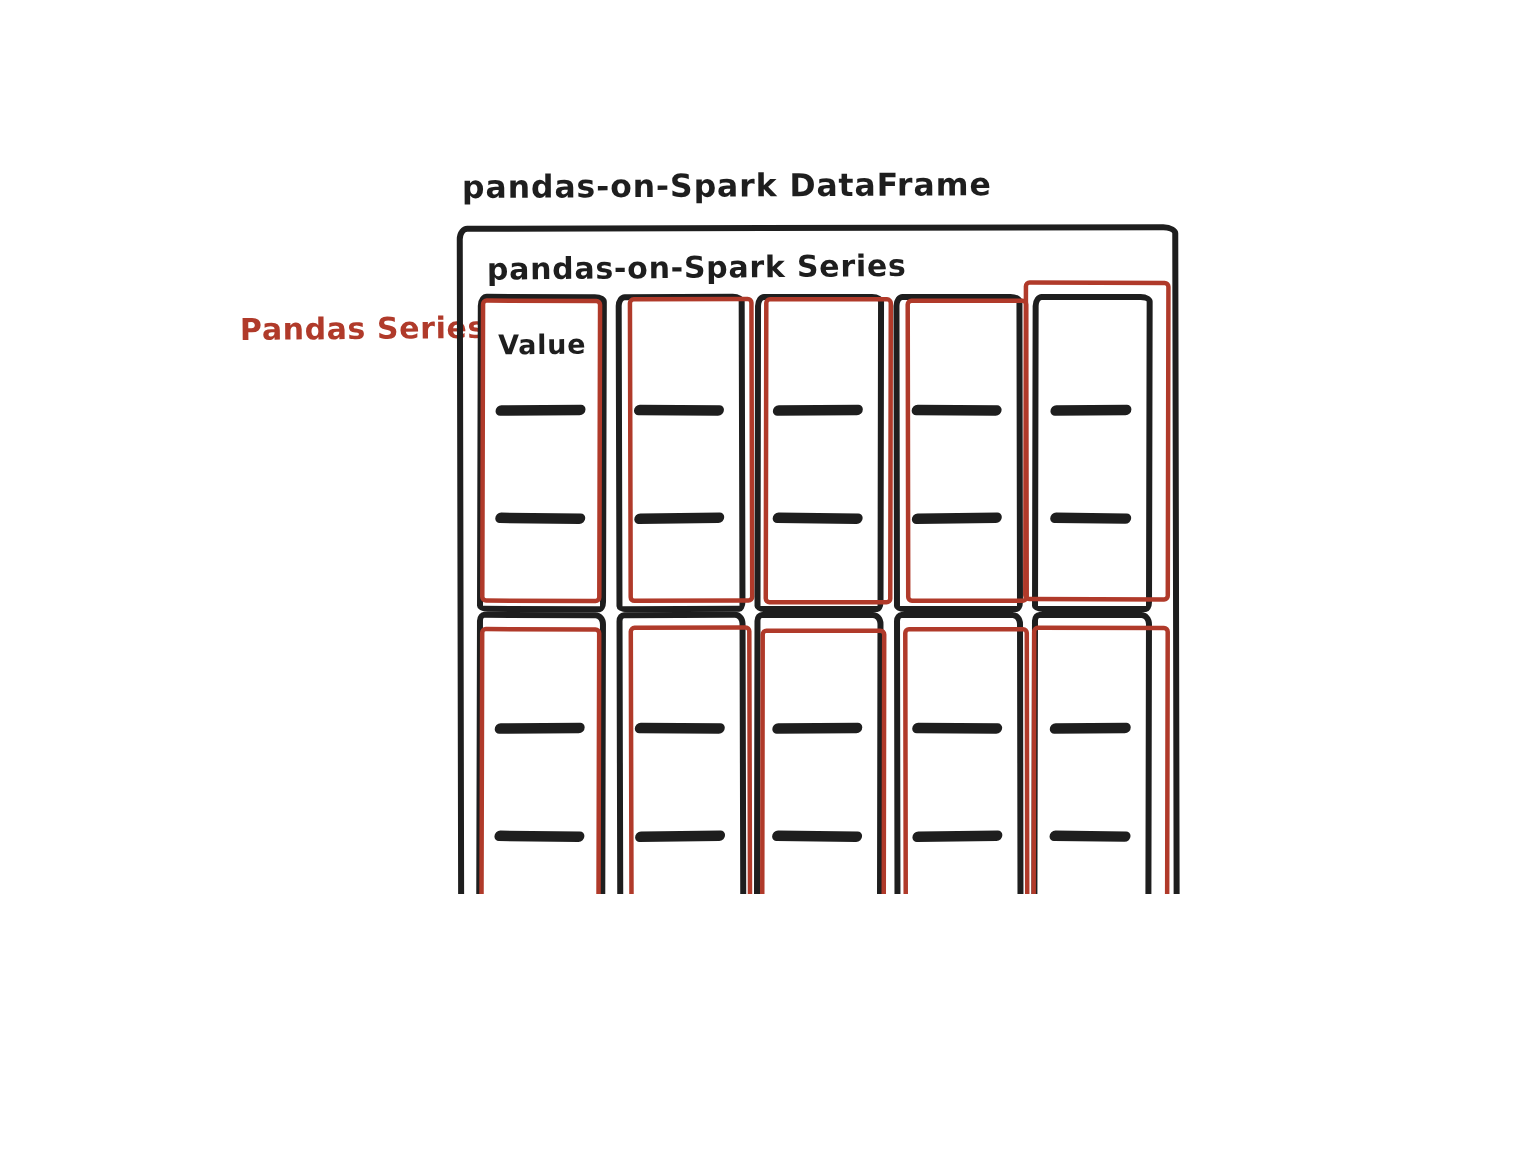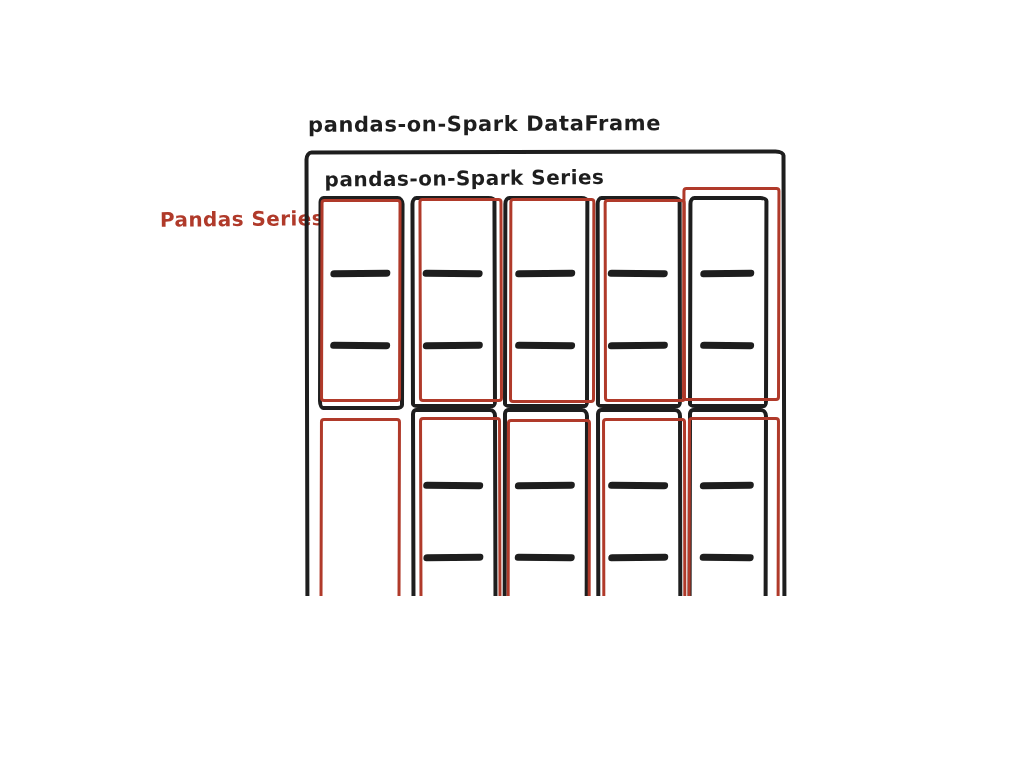--- a/index.html
+++ b/index.html
@@ -67,20 +67,25 @@
   <div class="title">pandas-on-Spark DataFrame</div>
 
   <div class="side-label">Pandas Series</div>
 
   <div class="frame">
     <div class="series-label">pandas-on-Spark Series</div>
   </div>
 
   <div class="columns">
       <div class="col" style="left: 0px; width: 86px; transform: rotate(0.15deg);">
+        <div class="cell top">
+          <div class="value-header">Value</div>
+          <div class="dash" style="top: 70px; transform: rotate(-0.5deg);"></div>
+          <div class="dash" style="top: 142px; transform: rotate(0.5deg);"></div>
+        </div>
         <div class="cell bottom">
           <div class="dash" style="top: 70px; transform: rotate(-0.5deg);"></div>
           <div class="dash" style="top: 142px; transform: rotate(0.5deg);"></div>
         </div>
         <div class="outline" style="left: 2px; top: 3px; width: 81px; height: 203px;"></div>
         <div class="outline" style="left: 2px; top: 222px; width: 81px; height: 212px;"></div>
       </div>
       <div class="col" style="left: 93px; width: 86px; transform: rotate(-0.15deg);">
         <div class="cell top">
           <div class="dash" style="top: 70px; transform: rotate(0.5deg);"></div>

